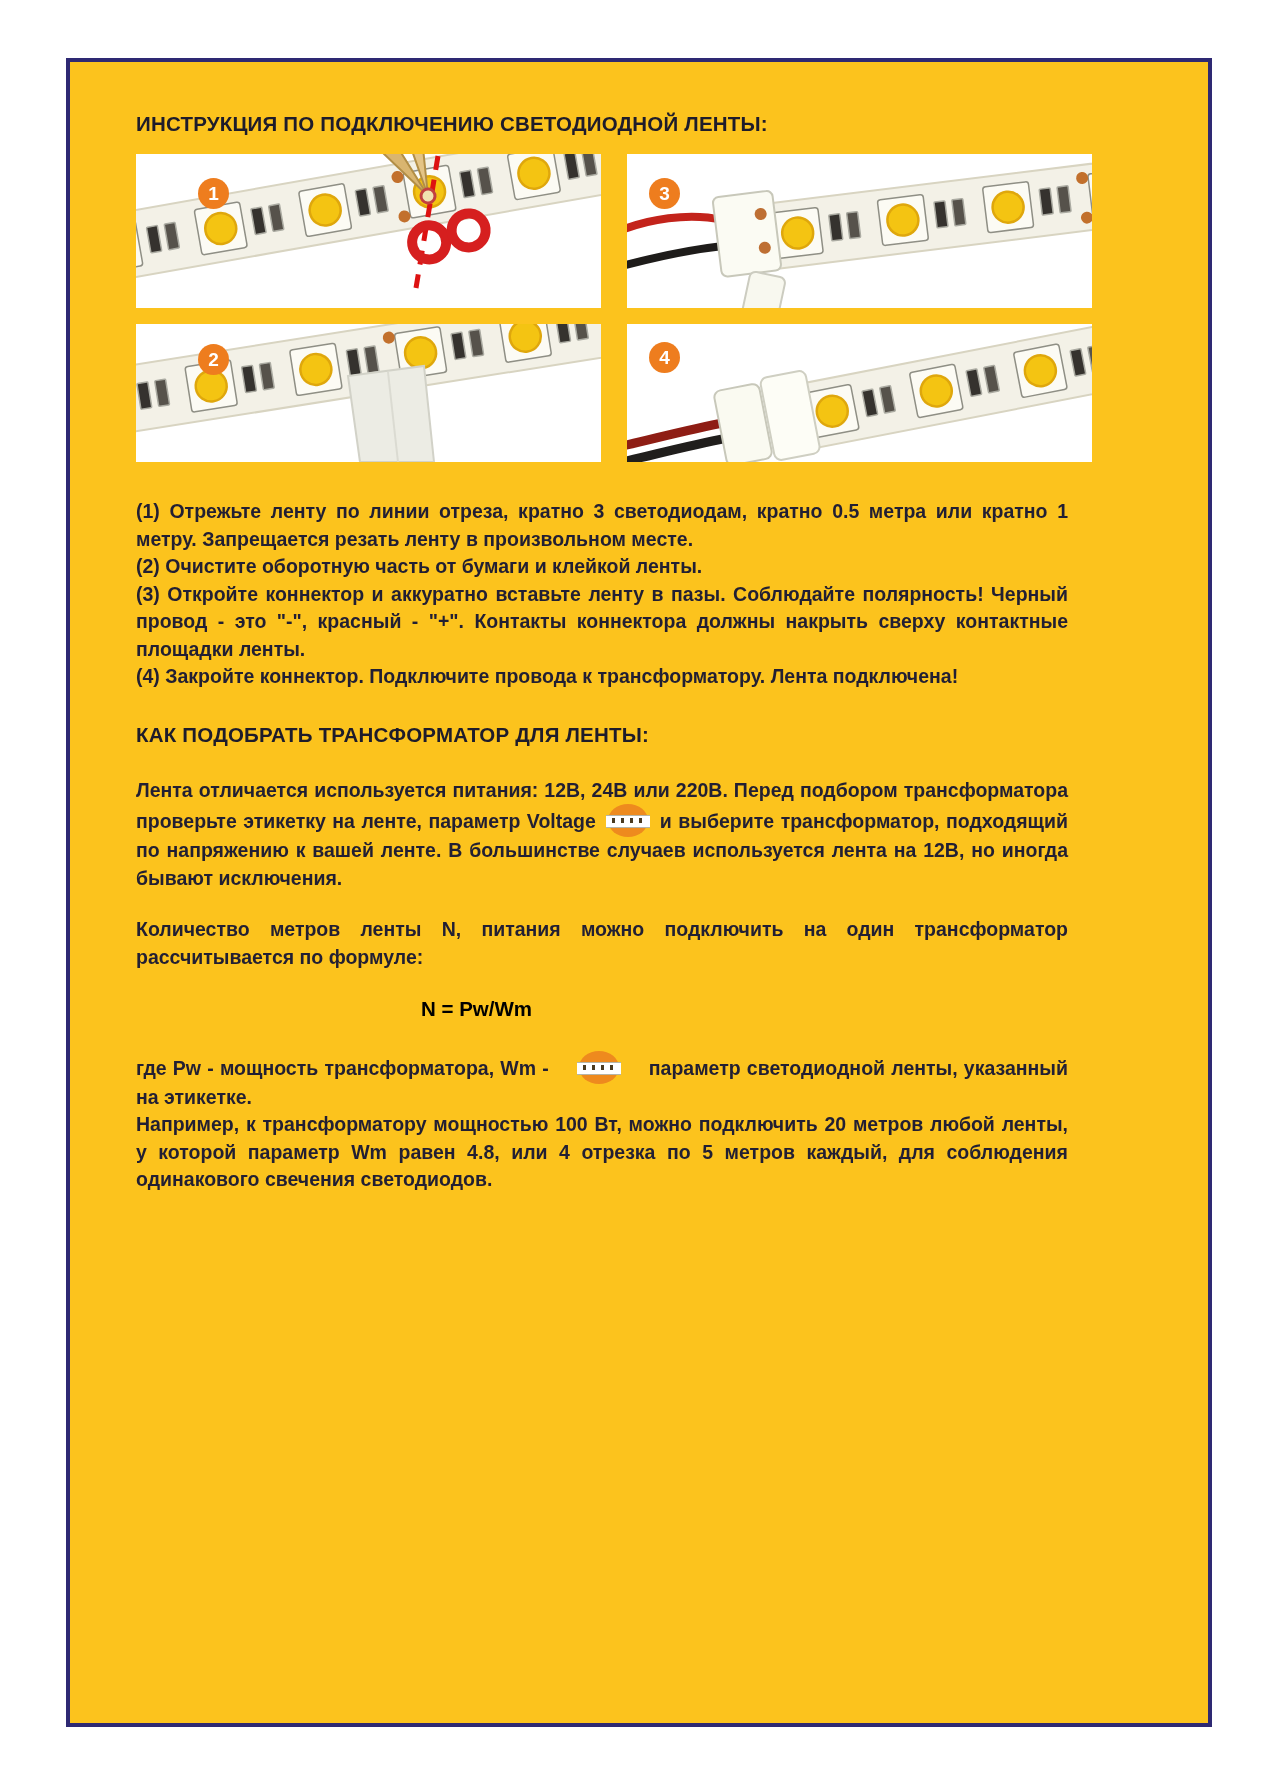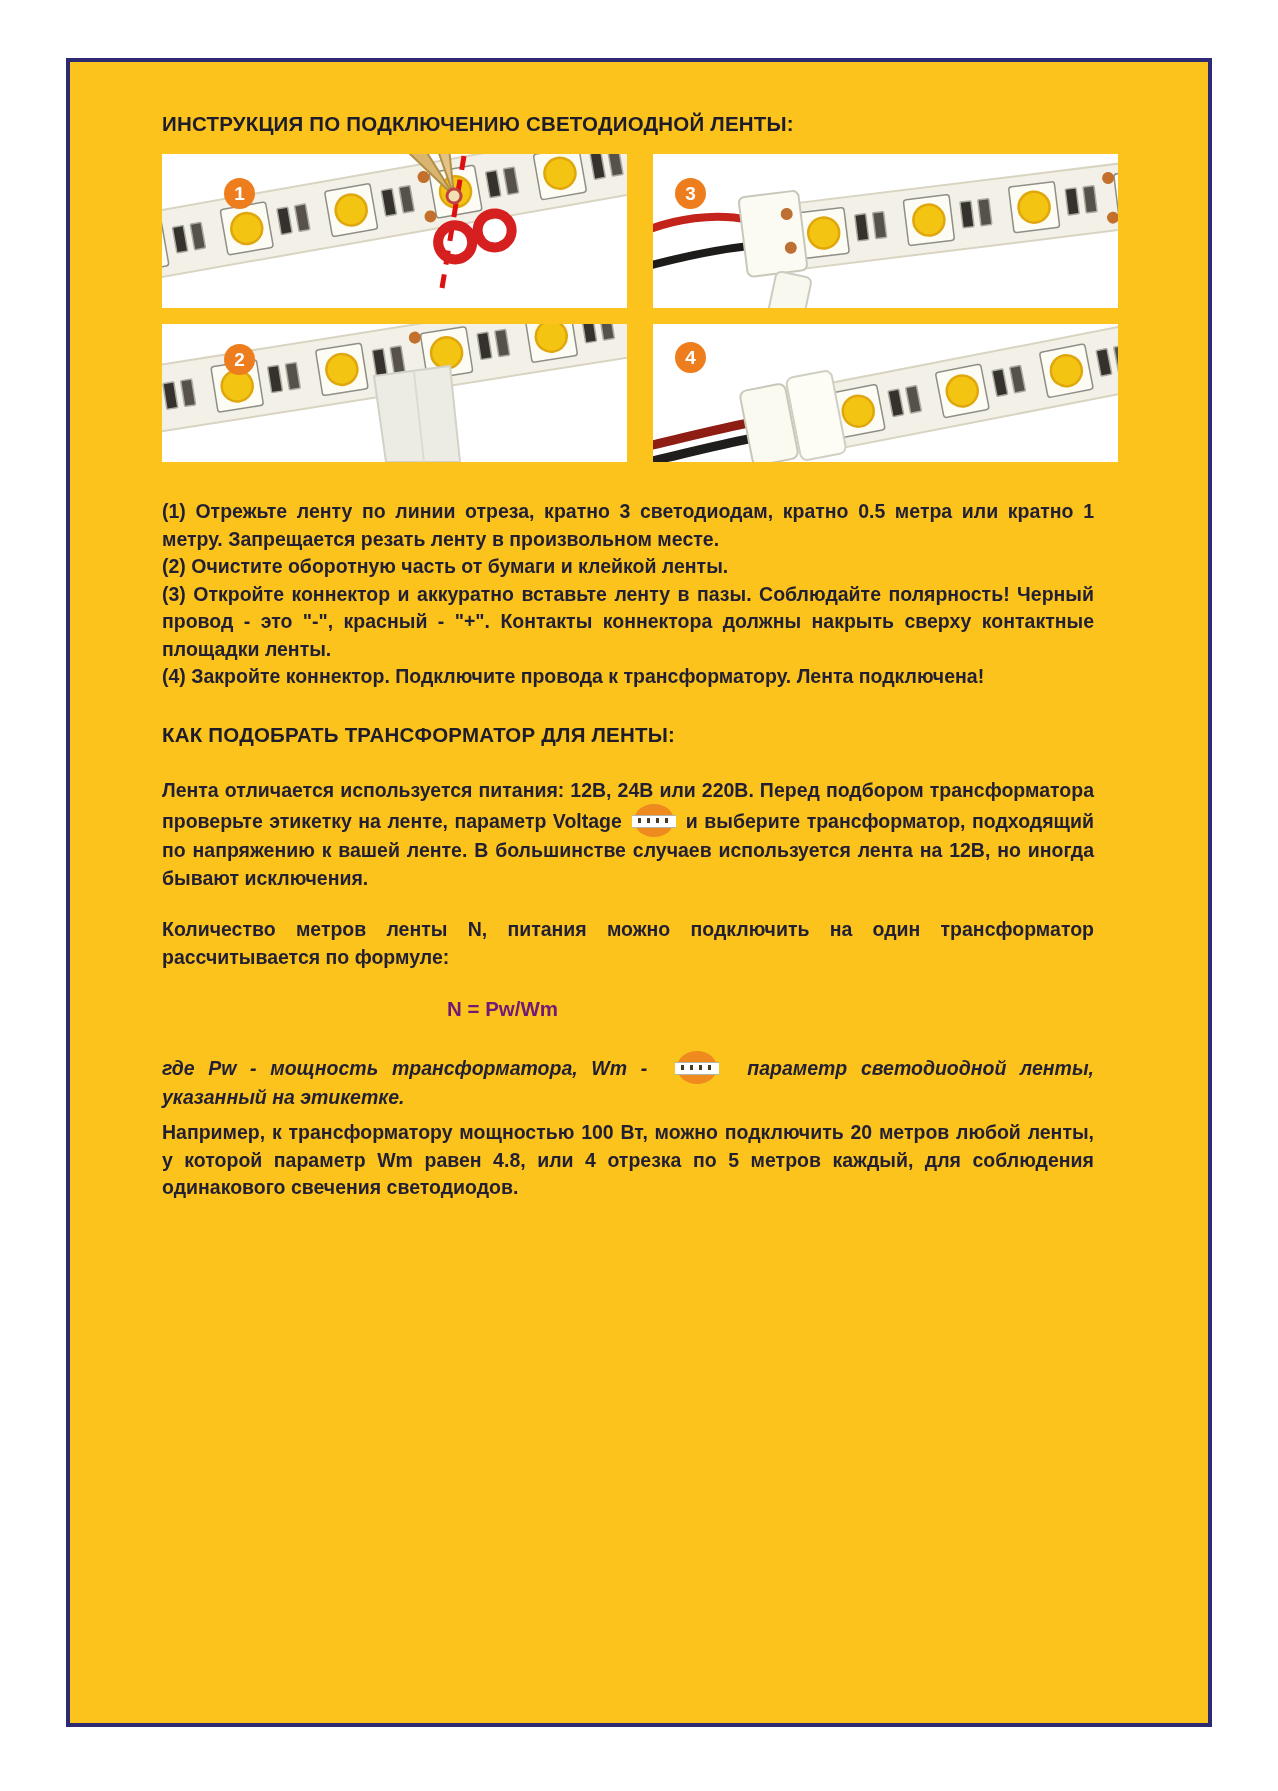--- a/index.html
+++ b/index.html
@@ -4,21 +4,21 @@
 <style>
   html,body{margin:0;padding:0;}
   body{
     width:1278px;height:1791px;background:#ffffff;position:relative;
     font-family:"Liberation Sans", sans-serif;
   }
   .sheet{
     position:absolute;left:66px;top:58px;width:1138px;height:1661px;
     background:#FCC31D;border:4px solid #2E2973;overflow:hidden;
   }
-  .inner{padding:0 0 0 92px;}
+  .inner{padding:0 0 0 66px;}
   h1.title{
     margin:50px 0 18px 0;font-size:20.5px;font-weight:bold;color:#1E1C2B;
     letter-spacing:0.2px;
   }
   .photo-grid{
     display:grid;grid-template-columns:465px 465px;grid-template-rows:154px 138px;
     column-gap:26px;row-gap:16px;width:956px;margin-bottom:36px;
   }
   figure.photo{
     margin:0;background:#ffffff;position:relative;overflow:hidden;
@@ -36,21 +36,21 @@
   .copy{width:932px;color:#221F33;font-size:19.5px;font-weight:bold;
         line-height:27.5px;text-align:justify;}
   .copy p{margin:0 0 24px 0;}
   .steps p{margin:0;}
   .steps{margin-bottom:8px;}
   h2.subhead{
     margin:32px 0 30px 0;font-size:20.5px;font-weight:bold;color:#1E1C2B;
     letter-spacing:0.2px;
   }
   .formula{
-    margin:4px 0 28px 285px;font-size:20.5px;font-weight:bold;color:#701a75;
+    margin:4px 0 28px 285px;font-size:20.5px;font-weight:bold;color:#000000;
   }
   .label-icon{
     display:inline-block;width:40px;height:33px;background:#EE8A1E;
     border-radius:50%;position:relative;vertical-align:-9px;margin:0 12px;
   }
   .label-icon.wide{margin:0 30px;}
   .label-icon::before{
     content:"";position:absolute;left:-2px;right:-2px;top:11px;height:11px;
     background:#ffffff;border-top:1px solid #b5b5a8;border-bottom:1px solid #b5b5a8;
   }
@@ -161,20 +161,20 @@
     <h2 class="subhead">КАК ПОДОБРАТЬ ТРАНСФОРМАТОР ДЛЯ ЛЕНТЫ:</h2>
 
     <div class="copy">
       <p><span>Лента отличается используется питания: 12В, 24В или 220В. Перед подбором трансформатора проверьте этикетку на ленте, параметр Voltage</span><span class="label-icon"></span><span>и выберите трансформатор, подходящий по напряжению к вашей ленте. В большинстве случаев используется лента на 12В, но иногда бывают исключения.</span></p>
 
 
       <p>Количество метров ленты N, питания можно подключить на один трансформатор рассчитывается по формуле:</p>
 
       <div class="formula">N = Pw/Wm</div>
 
-      <p style="margin-bottom:8px;font-style:italic;"><span>где Pw - мощность трансформатора, Wm -</span><span class="label-icon wide"></span><span>параметр светодиодной ленты, указанный на этикетке.</span></p>
+      <p style="margin-bottom:0;"><span>где Pw - мощность трансформатора, Wm -</span><span class="label-icon wide"></span><span>параметр светодиодной ленты, указанный на этикетке.</span></p>
 
       <p>Например, к трансформатору мощностью 100 Вт, можно подключить 20 метров любой ленты, у которой параметр Wm равен 4.8, или 4 отрезка по 5 метров каждый, для соблюдения одинакового свечения светодиодов.</p>
 
     </div>
 
   </div>
 </div>
 
 </body></html>

